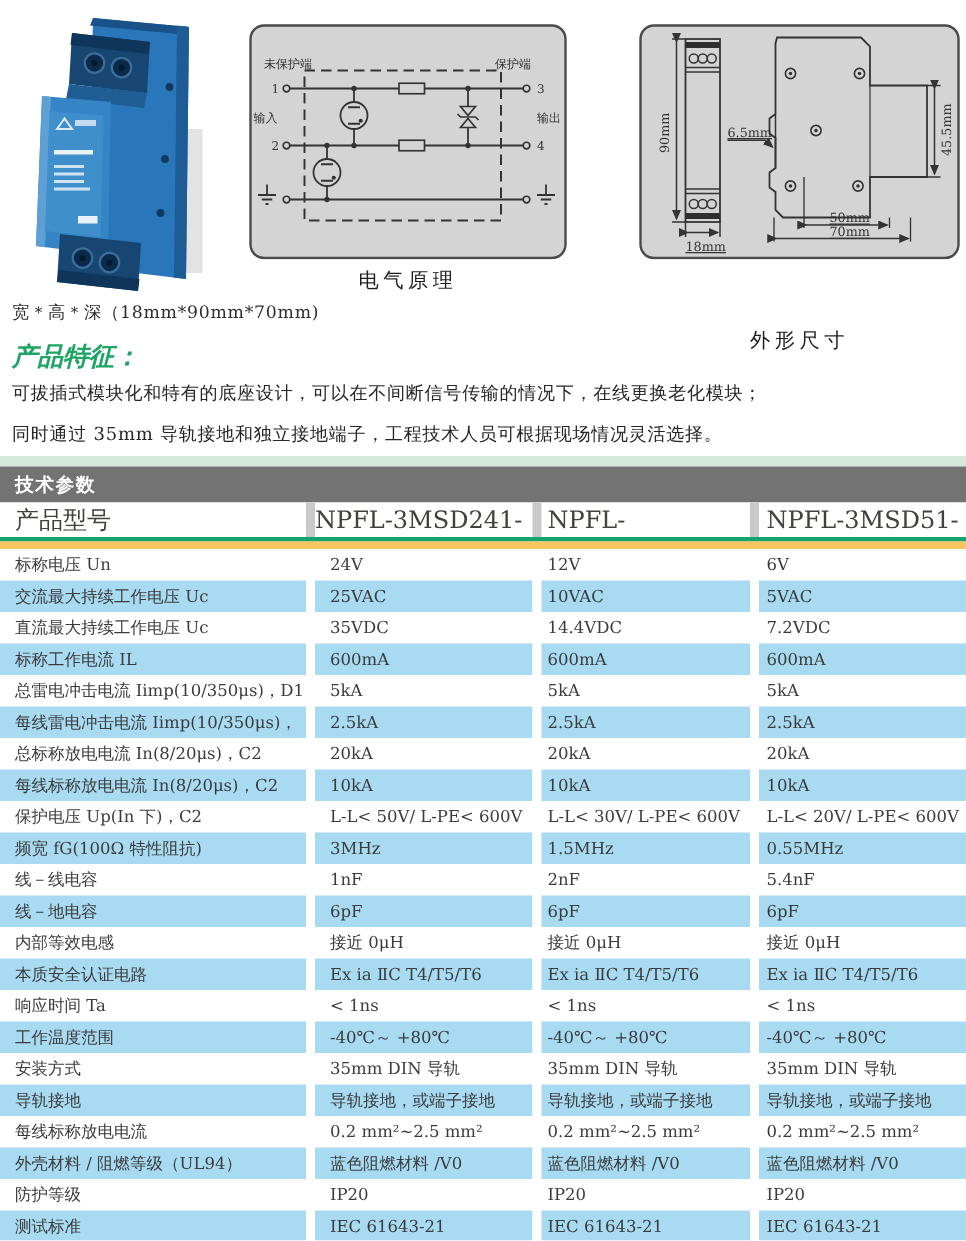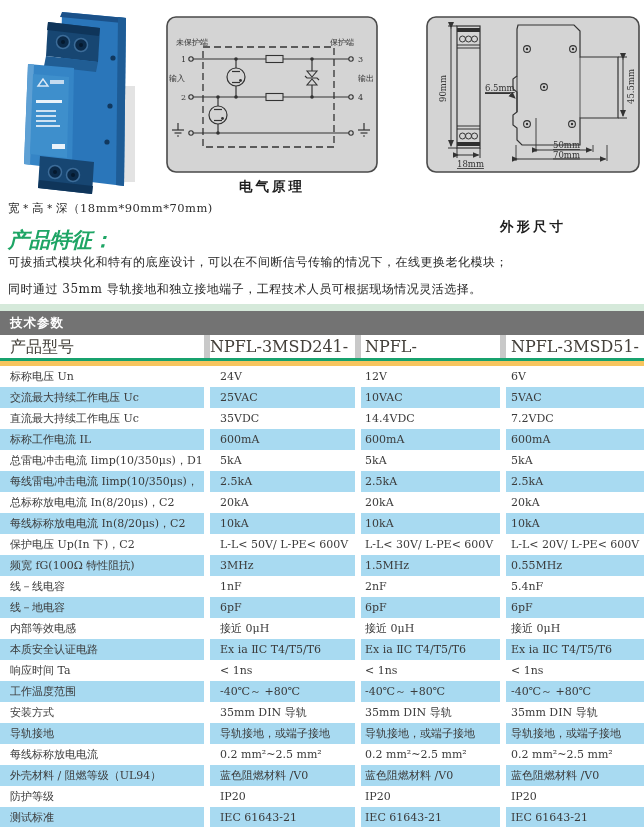--- a/index.html
+++ b/index.html
@@ -5,28 +5,28 @@
   html,body{margin:0;padding:0;background:#ffffff;}
   #page{position:relative;width:644px;height:827px;background:#ffffff;overflow:hidden;
         font-family:"DejaVu Serif","Liberation Serif",serif;color:#3b3b3b;}
   .abs{position:absolute;}
 
   
   #photo-wrap{left:12px;top:6px;width:140px;height:192px;}
   #schematic-wrap{left:166px;top:16px;width:212px;height:157px;border-radius:24px;}
   #dimension-wrap{left:426px;top:16px;width:214px;height:157px;}
   .fig-caption{top:178px;height:18px;text-align:center;font-family:"Liberation Sans",sans-serif;
-               font-weight:bold;font-size:13.5px;color:#1d1d1d;letter-spacing:3px;}
+               font-weight:normal;font-size:13.5px;color:#1d1d1d;letter-spacing:3px;}
   #schematic-caption{left:166px;width:212px;}
   #dimension-caption{left:426px;width:214px;margin-top:40px;}
 
   #size-caption{left:8px;top:201px;font-size:11.5px;color:#2e2e2e;letter-spacing:0.5px;}
 
   
-  #features-heading{left:8px;top:226px;font-size:21px;font-weight:bold;font-style:italic;color:#1ea565;}
+  #features-heading{left:8px;top:226px;font-size:17px;font-weight:bold;font-style:italic;color:#1ea565;}
   .feature-line{left:8px;width:620px;font-size:12px;color:#262626;letter-spacing:0.5px;}
   #feature-line-0{top:254px;}
   #feature-line-1{top:281px;}
   #strip-lightgreen{left:0;top:304px;width:644px;height:7px;background:#d5e9da;}
   #table-title-bar{left:0;top:311px;width:644px;height:24px;background:#737373;
       font-family:"Liberation Sans",sans-serif;font-weight:bold;font-size:12.5px;color:#ffffff;
       line-height:24px;padding-left:10px;box-sizing:border-box;letter-spacing:1px;}
   #models-row{left:0;top:335px;width:644px;height:23px;display:flex;background:#ffffff;
       font-size:16px;color:#44403a;line-height:23px;}
   #models-row .m-label{width:204px;padding-left:10px;box-sizing:border-box;}

